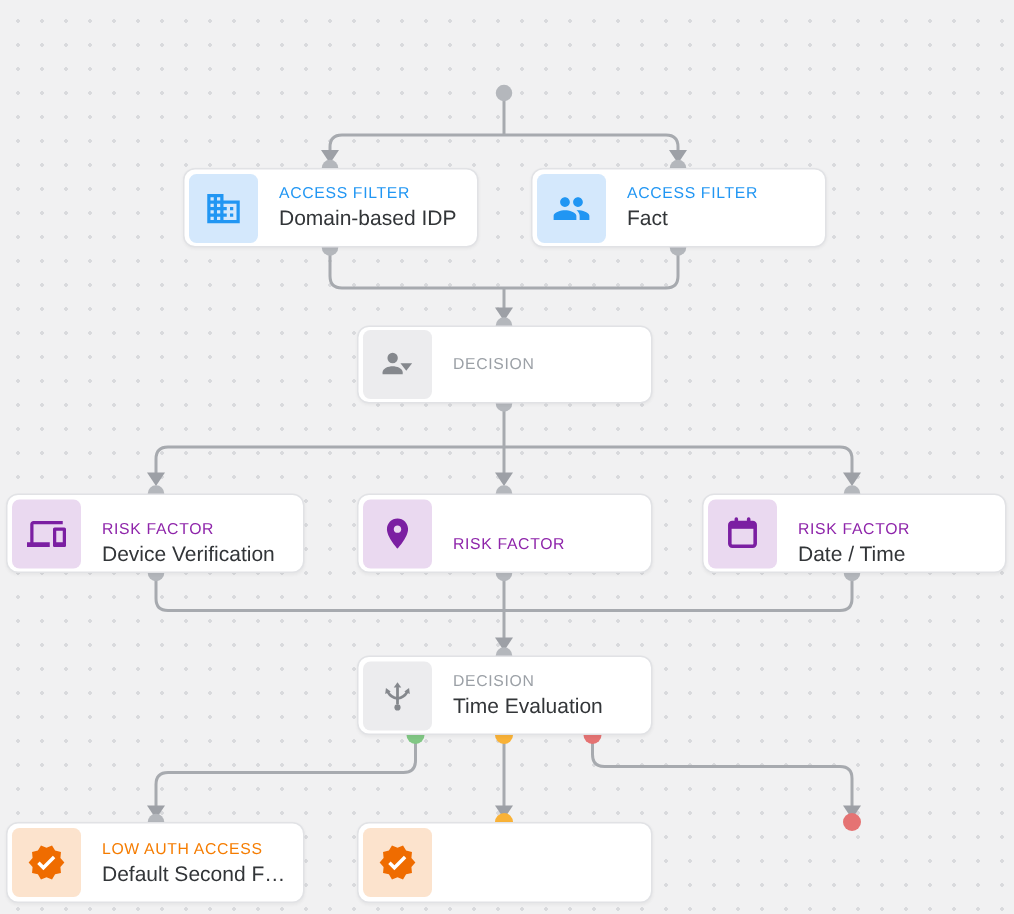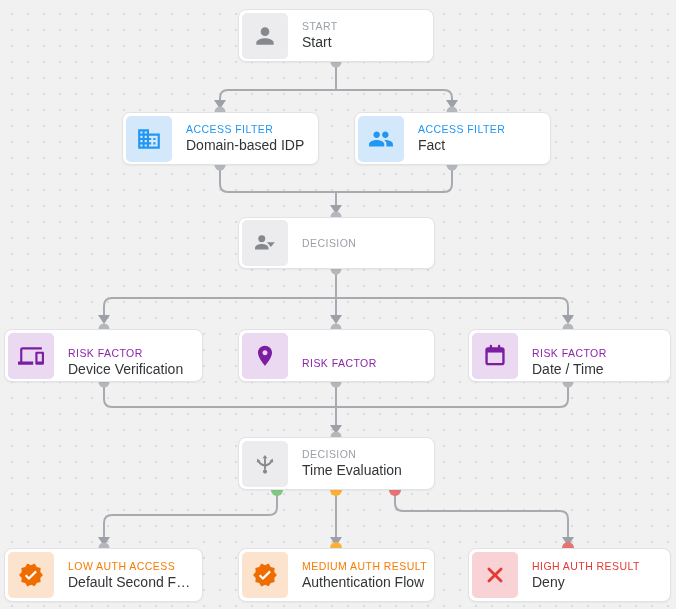--- a/index.html
+++ b/index.html
@@ -97,31 +97,20 @@
       <circle cx="336" cy="437" r="5.5" fill="#b4b7bc"></circle>
       <circle cx="104" cy="548" r="5.5" fill="#b4b7bc"></circle>
       <circle cx="277" cy="490" r="6" fill="#81c784"></circle>
       <circle cx="336" cy="490" r="6" fill="#f9b237"></circle>
       <circle cx="395" cy="490" r="6" fill="#e57373"></circle>
       <circle cx="336" cy="548" r="6" fill="#f9b237"></circle>
       <circle cx="568" cy="548" r="6" fill="#e57373"></circle>
     </g>
   </svg>
 
-  <div class="node" style="left:238px;top:9px;width:196px;height:53px">
-    <span class="icon-box ib-gray">
-      <svg width="26" height="26" viewBox="0 0 24 24" fill="#85888d">
-          <path d="M12 12c2.2 0 4-1.8 4-4s-1.8-4-4-4-4 1.8-4 4 1.8 4 4 4zm0 2c-2.7 0-8 1.3-8 4v2h16v-2c0-2.7-5.3-4-8-4z"></path>
-        </svg>
-    </span>
-    <span class="nt">
-      <span class="ntype">START</span>
-      <span class="ntitle">Start</span>
-    </span>
-  </div>
 
   <div class="node" style="left:122px;top:112px;width:197px;height:53px">
     <span class="icon-box ib-blue">
       <svg width="26" height="26" viewBox="0 0 24 24" fill="#2196f3">
           <path d="M12 7V3H2v18h20V7H12zM6 19H4v-2h2v2zm0-4H4v-2h2v2zm0-4H4V9h2v2zm0-4H4V5h2v2zm4 12H8v-2h2v2zm0-4H8v-2h2v2zm0-4H8V9h2v2zm0-4H8V5h2v2zm10 12h-8v-2h2v-2h-2v-2h2v-2h-2V9h8v10zm-2-8h-2v2h2v-2zm0 4h-2v2h2v-2z"></path>
         </svg>
     </span>
     <span class="nt">
       <span class="ntype t-blue">ACCESS FILTER</span>
       <span class="ntitle">Domain-based IDP</span>
@@ -227,31 +216,16 @@
     </span>
   </div>
 
   <div class="node" style="left:238px;top:548px;width:197px;height:54px">
     <span class="icon-box ib-orange">
       <svg width="26" height="26" viewBox="0 0 24 24">
           <path fill="#ef6c00" d="M23 11.99l-2.44-2.79.34-3.69-3.61-.82-1.89-3.2L12 2.96 8.6 1.49 6.71 4.69 3.1 5.5l.34 3.7L1 11.99l2.44 2.79-.34 3.7 3.61.82 1.89 3.2 3.4-1.47 3.4 1.46 1.89-3.19 3.61-.82-.34-3.69 2.44-2.79z"></path>
           <path fill="#ffffff" d="M10.09 16.72l-3.8-3.81 1.48-1.48 2.32 2.33 5.85-5.87 1.48 1.48z"></path>
         </svg>
     </span>
-    <span class="nt">
-      <span class="ntype t-orange">MEDIUM AUTH RESULT</span>
-      <span class="ntitle">Authentication Flow</span>
-    </span>
-  </div>
-
-  <div class="node" style="left:468px;top:548px;width:203px;height:54px">
-    <span class="icon-box ib-red">
-      <svg width="26" height="26" viewBox="0 0 24 24">
-          <path d="M6.4 6.4l11.2 11.2M17.6 6.4L6.4 17.6" stroke="#e53935" stroke-width="2.6" stroke-linecap="round" fill="none"></path>
-        </svg>
-    </span>
-    <span class="nt">
-      <span class="ntype t-red">HIGH AUTH RESULT</span>
-      <span class="ntitle">Deny</span>
-    </span>
-  </div>
+  </div>
+
 
 </div>
 
 </body></html>

